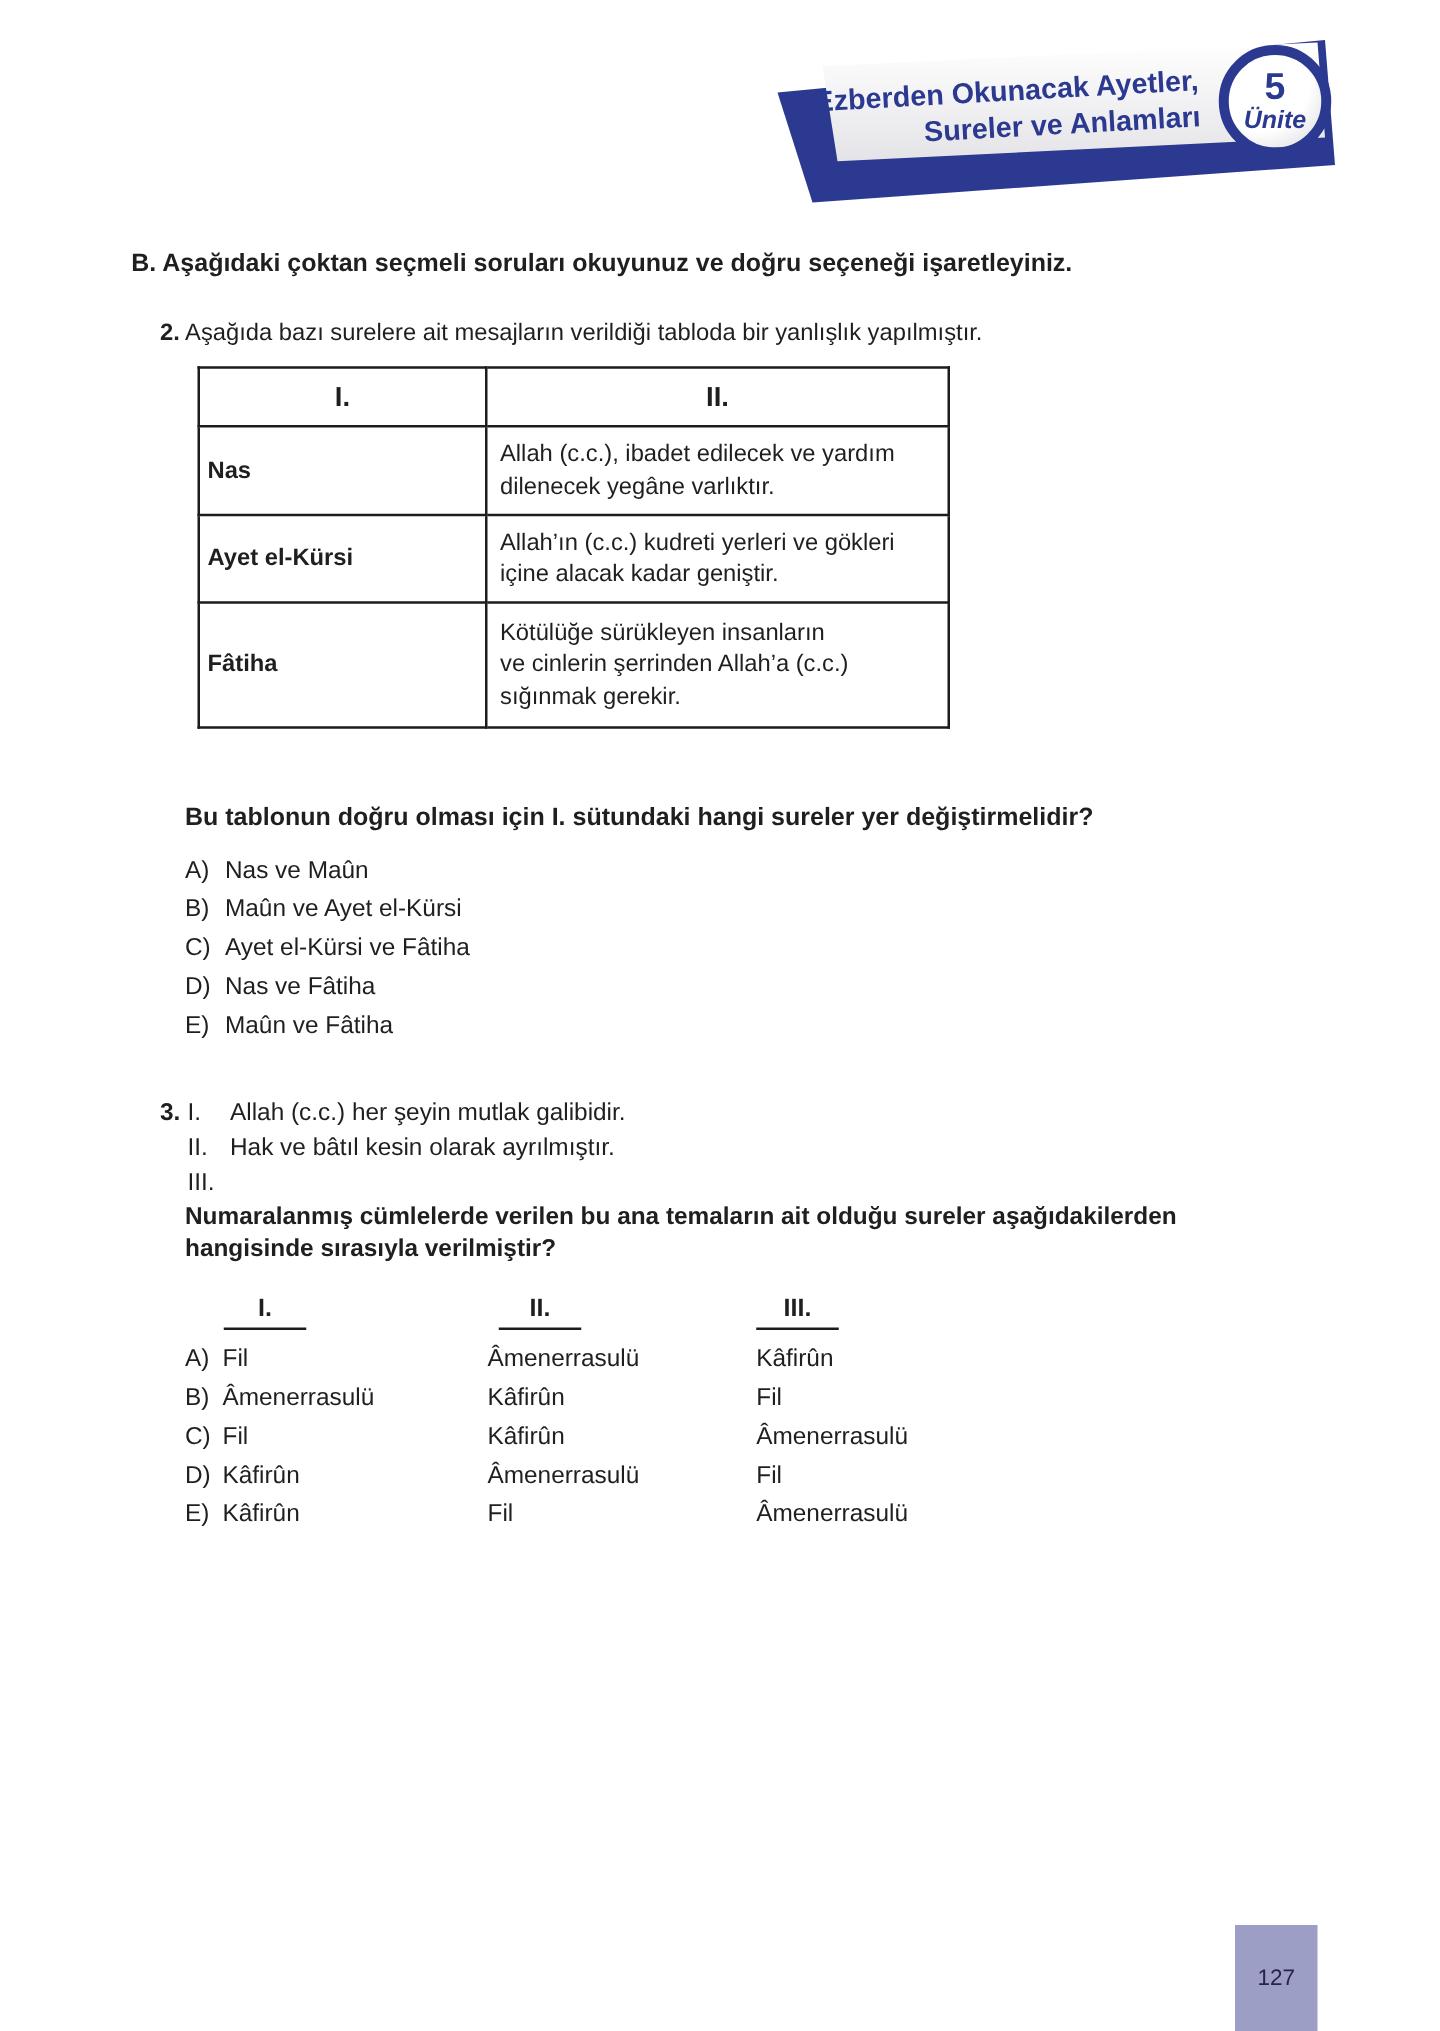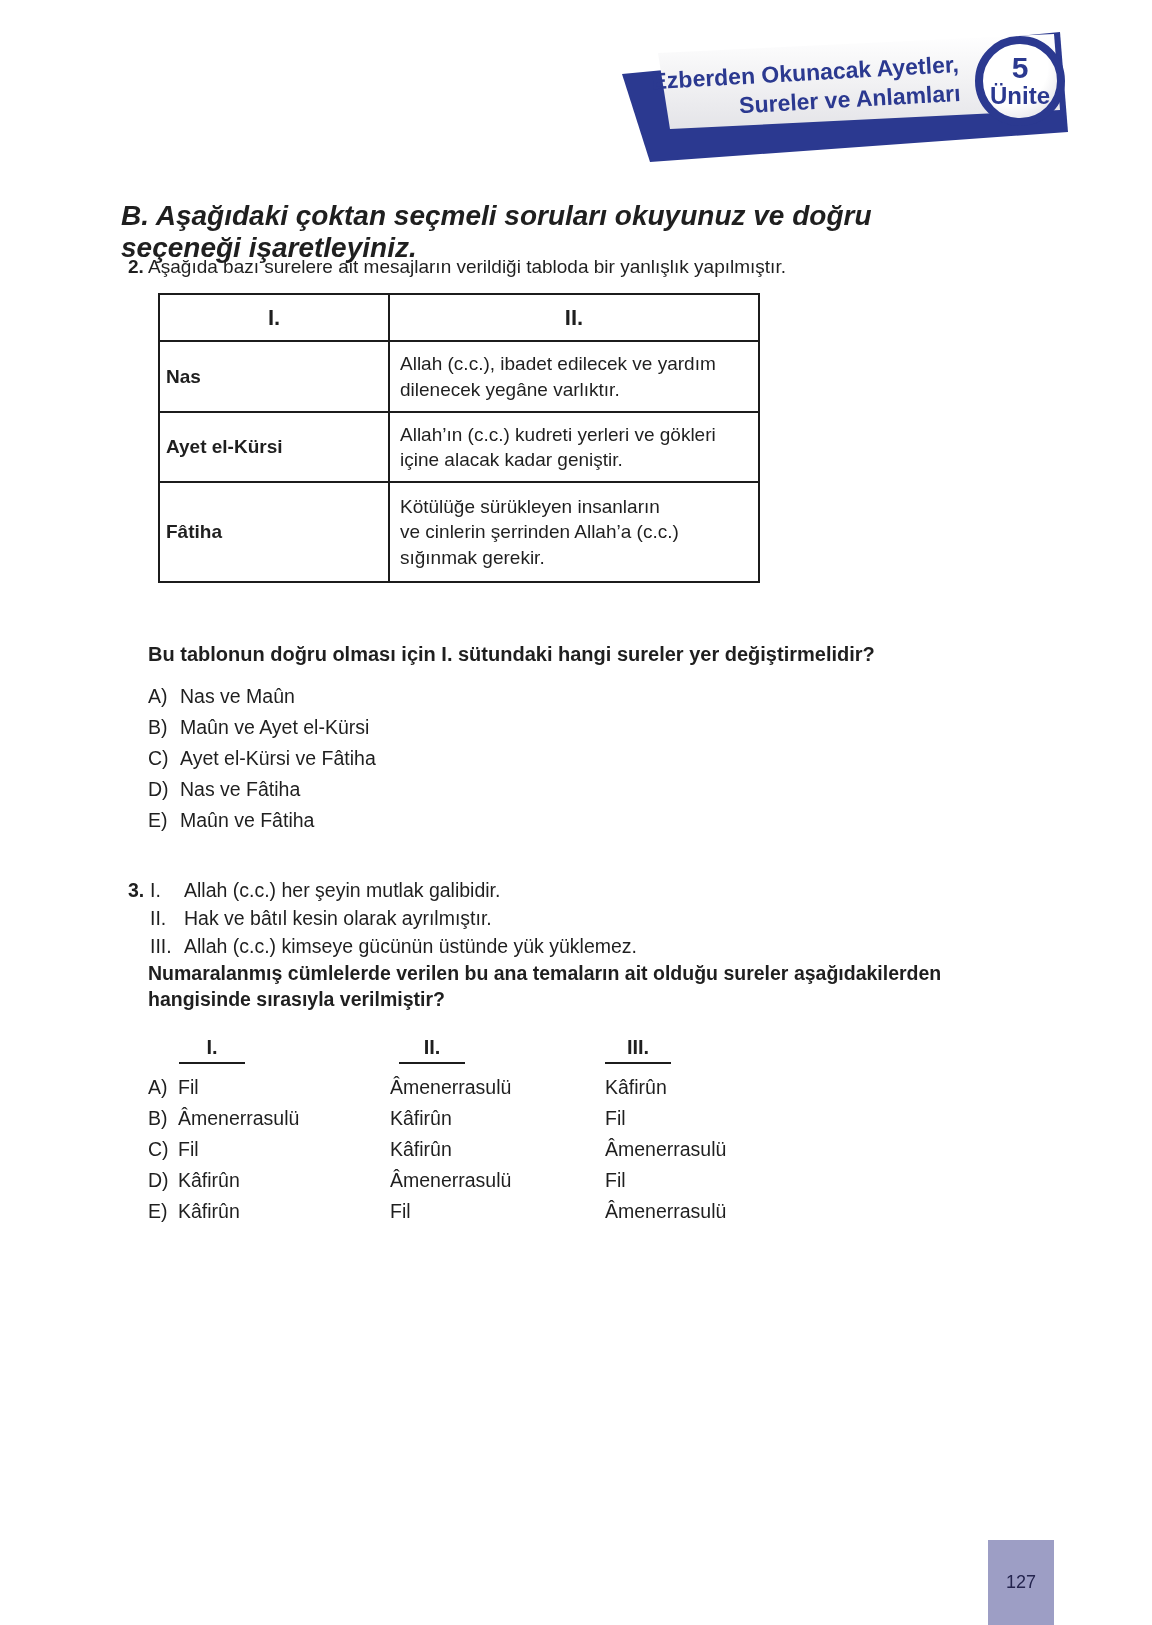--- a/index.html
+++ b/index.html
@@ -26,34 +26,34 @@
   }
   .unit-badge{
     position:absolute;left:975px;top:36px;
     width:74px;height:74px;border-radius:50%;
     border:8px solid #2b3990;
     background:radial-gradient(circle at 35% 30%, #ffffff 55%, #d7d7de 100%);
     display:flex;flex-direction:column;align-items:center;justify-content:center;
     color:#2b3990;font-weight:bold;z-index:5;
   }
   .unit-badge .num{font-size:30px;line-height:1;}
-  .unit-badge .lbl{font-size:24px;line-height:1.1;}
+  .unit-badge .lbl{font-size:20px;line-height:1.1;font-style:italic;}
 
   
   .section-banner{
     position:absolute;left:30px;top:131px;width:598px;height:33px;
     background:linear-gradient(90deg, rgba(62,71,151,0.05) 0%, rgba(62,71,151,0.35) 22%, rgba(62,71,151,0.75) 45%, #3a4397 68%, #3a4397 100%);
     color:#ffffff;font-weight:bold;font-size:21px;line-height:33px;
     text-align:right;padding-right:14px;letter-spacing:0.3px;
   }
 
   
   .secb-heading{
     position:absolute;left:105px;top:200px;width:830px;
-    font-weight:bold;font-style:italic;font-size:28px;margin-left:16px;
+    font-weight:bold;font-size:20px;
   }
 
   
   .q2-intro{position:absolute;left:128px;top:256px;width:880px;font-size:19px;}
   .qnum{font-weight:bold;}
 
   table.q2-table{
     position:absolute;left:158px;top:293px;
     border-collapse:collapse;
     width:602px;table-layout:fixed;
@@ -202,21 +202,20 @@
       <span>Allah (c.c.) her şeyin mutlak galibidir.</span>
     </div>
     <div class="row">
       <span class="q3num"></span>
       <span class="numeral">II.</span>
       <span>Hak ve bâtıl kesin olarak ayrılmıştır.</span>
     </div>
     <div class="row">
       <span class="q3num"></span>
       <span class="numeral">III.</span>
-      <span>Allah (c.c.) kimseye gücünün üstünde yük yüklemez.</span>
     </div>
   </div>
 
   <div class="q3-stem">Numaralanmış cümlelerde verilen bu ana temaların ait olduğu sureler aşağıdakilerden hangisinde sırasıyla verilmiştir?</div>
 
   <div class="q3-colheads">
     <span class="h1">I.</span>
     <span class="h2">II.</span>
     <span class="h3">III.</span>
   </div>

